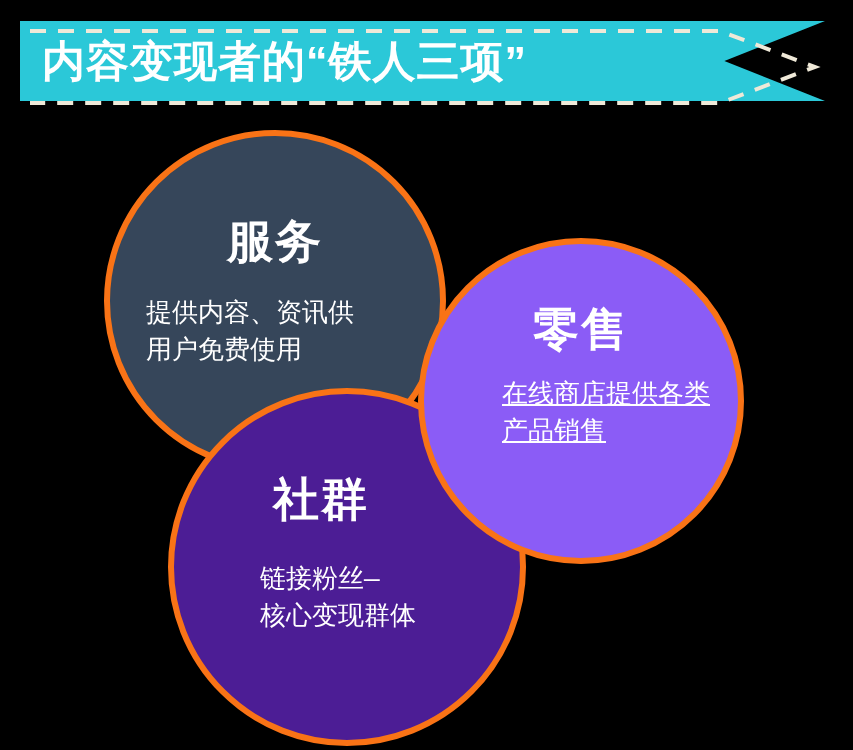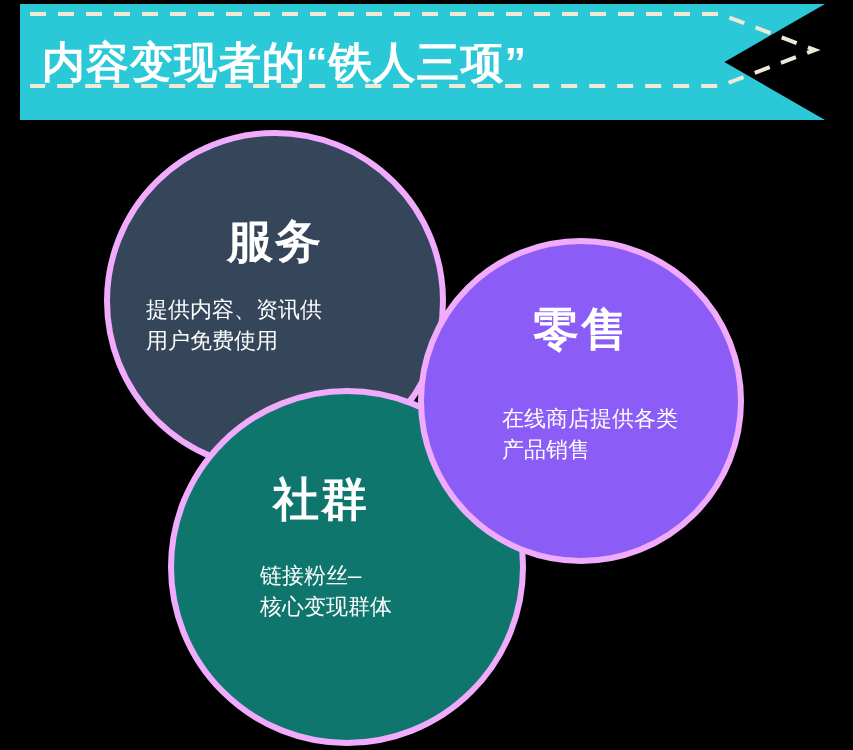--- a/index.html
+++ b/index.html
@@ -16,23 +16,23 @@
     width: 853px;
     height: 750px;
     background: #000000;
     overflow: hidden;
   }
 
   
   .ribbon-wrap {
     position: absolute;
     left: 20px;
-    top: 4px;
+    top: 21px;
     width: 805px;
-    height: 116px;
+    height: 80px;
   }
   .ribbon-shape {
     position: absolute;
     inset: 0;
     background: #2bc8d8;
     -webkit-clip-path: polygon(0% 0%, 100% 0%, 87.5% 50%, 100% 100%, 0% 100%);
     clip-path: polygon(0% 0%, 100% 0%, 87.5% 50%, 100% 100%, 0% 100%);
   }
   .ribbon-dash {
     position: absolute;
@@ -53,38 +53,38 @@
     letter-spacing: 1px;
     white-space: nowrap;
     line-height: 1;
   }
 
   
   .circle {
     position: absolute;
     border-radius: 50%;
     box-sizing: border-box;
-    border: 6px solid #f0abfc;
+    border: 6px solid #f97316;
     text-align: center;
     color: #ffffff;
   }
   .circle .c-title {
     position: absolute;
     left: 0;
     right: 0;
     font-size: 46px;
     font-weight: bold;
     letter-spacing: 2px;
     line-height: 1;
   }
   .circle .c-desc {
     position: absolute;
     left: 0;
     right: 0;
-    font-size: 22px;
+    font-size: 26px;
     font-weight: normal;
     line-height: 1.42;
     white-space: pre-line;
   }
 
   
   #circle-service {
     left: 104px;
     top: 130px;
     width: 342px;
@@ -94,37 +94,37 @@
   }
   #circle-service .c-title { top: 82px; }
   #circle-service .c-desc  { top: 158px; text-align: left; padding-left: 36px; }
 
   
   #circle-community {
     left: 168px;
     top: 388px;
     width: 358px;
     height: 358px;
-    background: #0f766e;
+    background: #4c1d95;
     z-index: 2;
   }
   #circle-community .c-title { top: 82px; left: -52px; }
   #circle-community .c-desc  { top: 168px; text-align: left; padding-left: 86px; font-family: Liberation Mono, monospace; }
 
   
   #circle-retail {
     left: 418px;
     top: 238px;
     width: 326px;
     height: 326px;
     background: #8b5cf6;
     z-index: 3;
   }
   #circle-retail .c-title { top: 62px; }
-  #circle-retail .c-desc  { top: 159px; text-align: left; padding-left: 78px; }
+  #circle-retail .c-desc  { top: 131px; text-align: left; padding-left: 78px; text-decoration: underline; }
 </style>
 </head>
 <body>
 
 <div id="canvas">
 
   <div class="ribbon-wrap">
     <div class="ribbon-shape"></div>
     <svg class="ribbon-dash" viewBox="0 0 805 92">
       <polyline points="10,10 700,10 795,46 700,82 10,82" fill="none" stroke="#efe9d8" stroke-width="4" stroke-dasharray="16 12" stroke-linecap="butt"></polyline>

